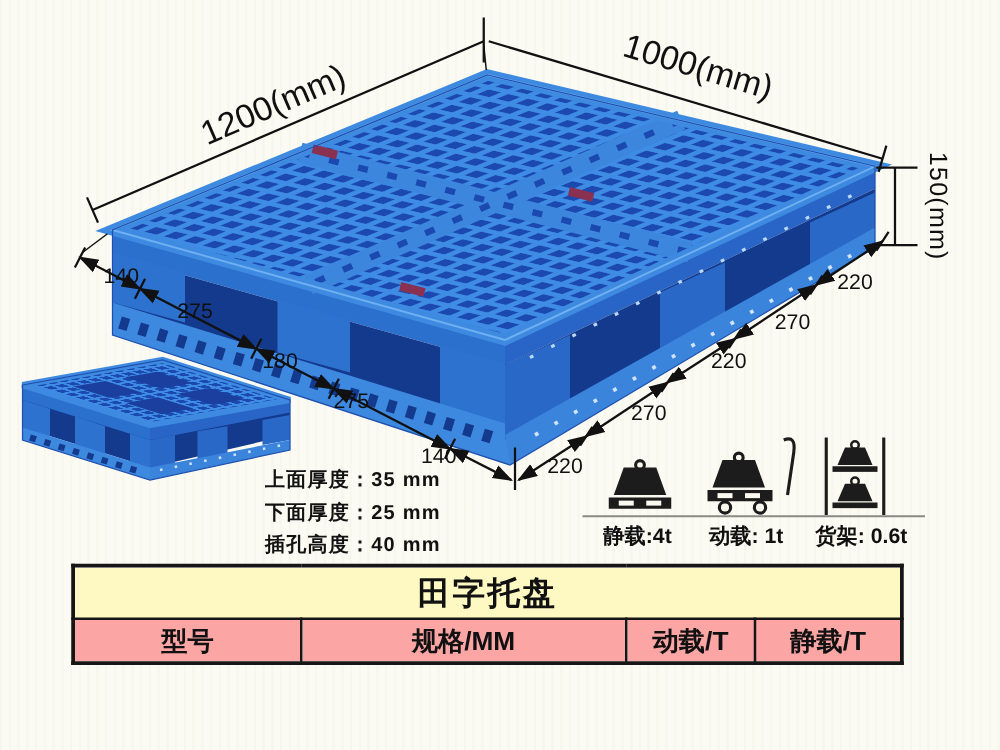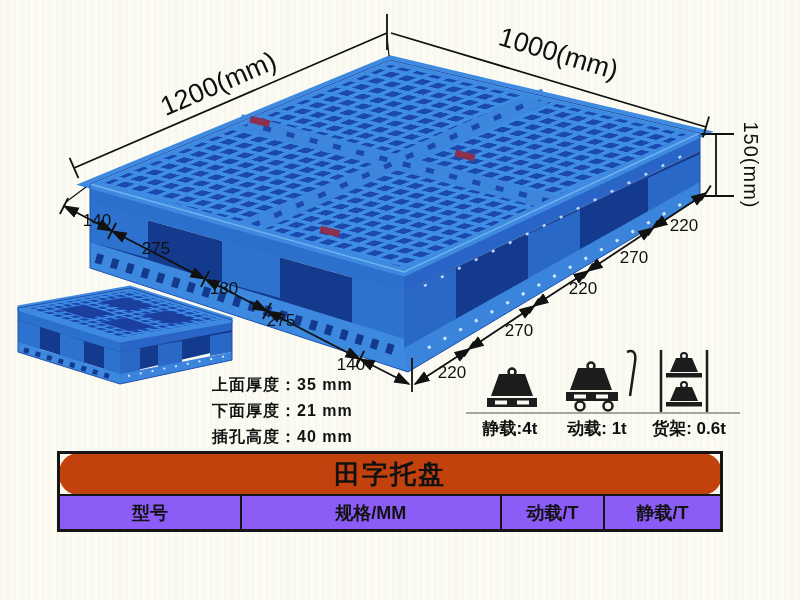--- a/index.html
+++ b/index.html
@@ -29,23 +29,23 @@
   .spec-table-wrap{position:absolute;left:57px;top:451px;width:666px;}
   table.spec{
     width:100%;border-collapse:collapse;table-layout:fixed;
     border:3px solid #161616;background:#f8f7f0;
   }
   table.spec td,table.spec th{
     border:2px solid #161616;text-align:center;vertical-align:middle;
     color:#111;padding:0;white-space:nowrap;overflow:hidden;
   }
   .row-title th{height:40px;font-size:26px;font-weight:bold;letter-spacing:2px;}
-  .row-head td{height:33px;font-size:18px;font-weight:600;background:#8b5cf6;}
+  .row-head td{height:33px;font-size:21px;font-weight:600;background:#fca5a5;}
   .row-data td{height:30px;font-size:22px;}
-  .blue-row{background:#c2410c;border-radius:20px;}
+  .blue-row{background:#fef9c3;}
   .col-model{width:27.5%;}
   .col-spec{width:39.2%;}
   .col-dyn{width:15.6%;}
   .col-sta{width:17.7%;}
 </style>
 </head>
 <body>
 
 <div class="stage">
 
@@ -210,21 +210,21 @@
 
       <text class="iconlabel" x="510" y="434" text-anchor="middle">静载:4t</text>
       <text class="iconlabel" x="597" y="434" text-anchor="middle">动载: 1t</text>
       <text class="iconlabel" x="689" y="434" text-anchor="middle">货架: 0.6t</text>
     </g>
   </svg>
 
   
   <div class="thickness">
     <div>上面厚度：35 mm</div>
-    <div>下面厚度：21 mm</div>
+    <div>下面厚度：25 mm</div>
     <div>插孔高度：40 mm</div>
   </div>
 
   
   <div class="spec-table-wrap">
     <table class="spec">
       <colgroup>
         <col class="col-model">
           <col class="col-spec">
           <col class="col-dyn">

